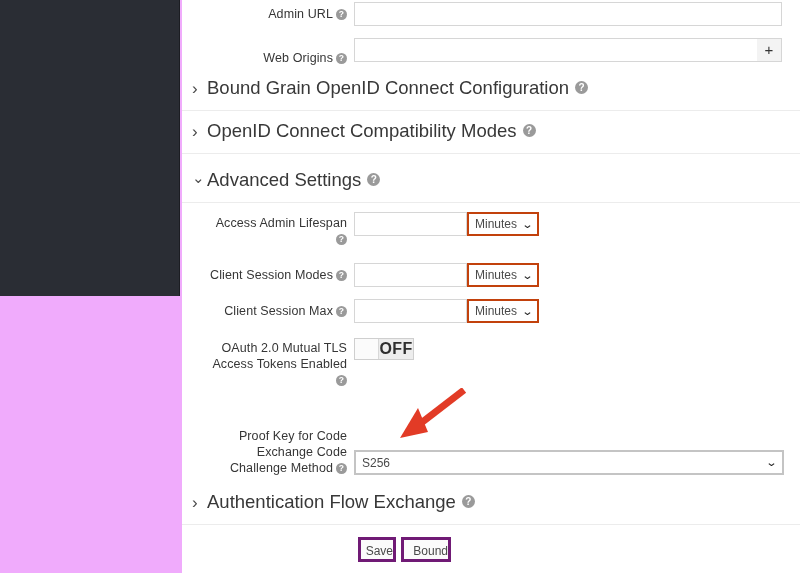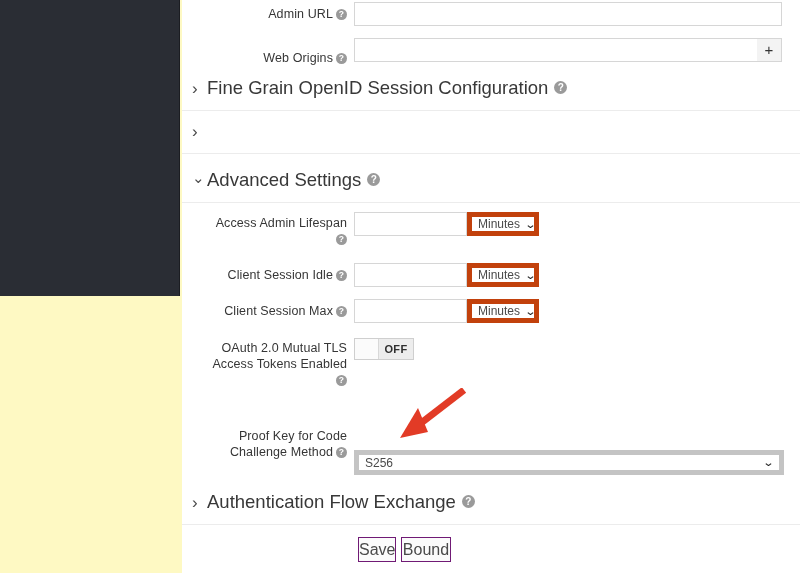--- a/index.html
+++ b/index.html
@@ -6,21 +6,21 @@
   html, body {
     margin: 0; padding: 0;
     width: 800px; height: 573px;
     background: #ffffff;
     font-family: "Liberation Sans", sans-serif;
     overflow: hidden;
   }
   #root {
     position: relative;
     width: 800px; height: 573px;
-    background: #fef9c3;
+    background: #f0abfc;
   }
 
   
   .sidebar {
     position: absolute;
     left: 0; top: 0;
     width: 180px; height: 296px;
     background: #2a2d34;
     border-right: 1px solid #1b1d22;
   }
@@ -99,21 +99,21 @@
     text-align: center;
     cursor: pointer;
     user-select: none;
   }
 
   
   .sel {
     position: absolute;
     height: 24px;
     background: #ffffff;
-    border: 5px solid #c2410c;
+    border: 2px solid #c2410c;
     font-size: 12px;
     color: #454545;
     padding: 4px 6px;
     font-family: "Liberation Sans", sans-serif;
     cursor: pointer;
     display: flex;
     align-items: center;
     justify-content: space-between;
   }
   .sel .selval { color: #4a4a4a; }
@@ -135,21 +135,21 @@
     user-select: none;
   }
   .switch .knob {
     width: 24px; height: 100%;
     background: #fbfbfb;
     border-right: 1px solid #d8d8d8;
   }
   .switch .offtxt {
     flex: 1;
     background: #ededed;
-    font-size: 11px;
+    font-size: 16px;
     font-weight: bold;
     color: #2e2e2e;
     line-height: 20px;
     text-align: center;
     letter-spacing: 0.4px;
   }
 
   
   .section {
     position: absolute;
@@ -175,27 +175,27 @@
     font-weight: normal;
     white-space: nowrap;
   }
   .section .help { vertical-align: 3px; width: 13px; height: 13px; line-height: 13px; font-size: 10px; margin-left: 6px;}
 
   
   .btn {
     position: absolute;
     height: 25px;
     background: #fbfbfb;
-    border: 1px solid #701a75;
-    font-size: 16px;
+    border: 3px solid #701a75;
+    font-size: 12px;
     color: #4a4a4a;
     font-family: "Liberation Sans", sans-serif;
     cursor: pointer;
     line-height: 23px;
-    text-align: center;
+    text-align: right;
   }
 
   
   .arrow {
     position: absolute;
     left: 382px; top: 388px;
     width: 90px; height: 55px;
     pointer-events: none;
   }
 </style>
@@ -218,25 +218,26 @@
     <div class="form-row" style="top:38px;">
       <div class="label" style="top:12px;">
         <span class="helpwrap"><span>Web Origins</span><span class="help">?</span></span>
       </div>
       <input class="txtinput" style="left: 172px; top: 0px; width: 404px;" value="">
       <div class="plusbtn" style="left:575px; top:0px;">+</div>
     </div>
 
     <div class="section" style="top:70px;">
       <span class="chev">›</span>
-      <span class="stitle"><span>Fine Grain OpenID Session Configuration</span><span class="help">?</span></span>
+      <span class="stitle"><span>Bound Grain OpenID Connect Configuration</span><span class="help">?</span></span>
     </div>
 
     <div class="section" style="top:113px;">
       <span class="chev">›</span>
+      <span class="stitle"><span>OpenID Connect Compatibility Modes</span><span class="help">?</span></span>
     </div>
 
     <div class="section" style="top:162px;">
       <span class="chev" style="top:6px; font-size:15px;">⌄</span>
       <span class="stitle"><span>Advanced Settings</span><span class="help">?</span></span>
     </div>
 
     <div class="form-row" style="top:212px;">
       <div class="label" style="top:3px;">
         <span>Access Admin Lifespan</span>
@@ -244,21 +245,21 @@
       </div>
       <input class="txtinput" style="left: 172px; top: 0px; width: 113px;" value="">
       <div class="sel" style="left:285px; top:0px; width:72px;">
         <span class="selval">Minutes</span>
         <span class="caret">⌄</span>
       </div>
     </div>
 
     <div class="form-row" style="top:263px;">
       <div class="label" style="top:4px;">
-        <span class="helpwrap"><span>Client Session Idle</span><span class="help">?</span></span>
+        <span class="helpwrap"><span>Client Session Modes</span><span class="help">?</span></span>
       </div>
       <input class="txtinput" style="left: 172px; top: 0px; width: 113px;" value="">
       <div class="sel" style="left:285px; top:0px; width:72px;">
         <span class="selval">Minutes</span>
         <span class="caret">⌄</span>
       </div>
     </div>
 
     <div class="form-row" style="top:299px;">
       <div class="label" style="top:4px;">
@@ -279,20 +280,21 @@
       </div>
       <div class="switch" style="left:172px; top:0px;">
         <div class="knob"></div>
         <div class="offtxt">OFF</div>
       </div>
     </div>
 
     <div class="form-row" style="top:426px;">
       <div class="label" style="top:2px;">
         <div>Proof Key for Code</div>
+        <div>Exchange Code</div>
         <div><span>Challenge Method</span><span class="help">?</span></div>
       </div>
       <div class="sel" style="left:172px; top:0px; width:430px; height:25px; border-color:#c4c4c4;margin-top:24px;">
         <span class="selval">S256</span>
         <span class="caret">⌄</span>
       </div>
     </div>
 
     <div class="section" style="top:484px;">
       <span class="chev">›</span>

